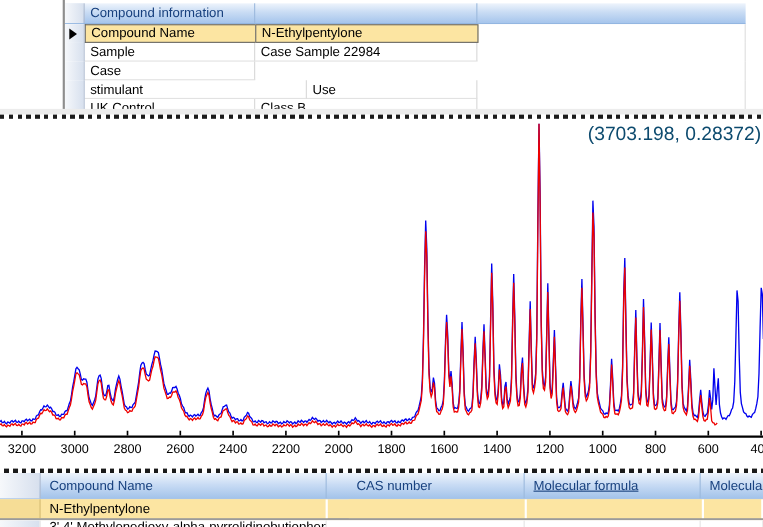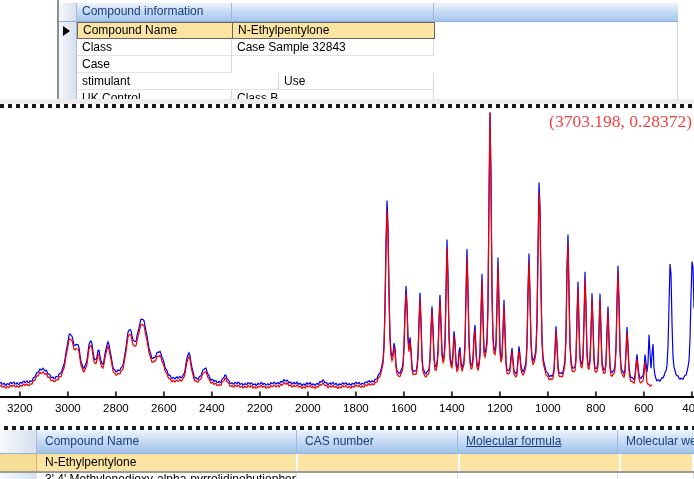--- a/index.html
+++ b/index.html
@@ -49,21 +49,21 @@
   .cursor-readout{position:absolute;top:7px;left:0;right:2px;text-align:right;z-index:1;
      font-size:17.5px;color:#ff8000;}
   #spec-svg{position:absolute;left:0;top:4px;z-index:2;}
 
   
   .bot-panel{position:absolute;left:0;top:430px;width:694px;height:49px;background:#fff;overflow:hidden;}
   .bg-header{display:flex;height:23px;background:linear-gradient(#eef4fc 0%,#c9dcf4 45%,#a3c3ea 100%);
      border-bottom:1px solid #8fb3e0;color:#17407e;}
   .bg-h-cell{line-height:22px;padding-left:8px;border-right:1px solid #9cb9dd;white-space:nowrap;overflow:hidden;}
   .bg-sel{width:28px;flex:0 0 28px;background:linear-gradient(90deg,#f6f8fb,#d7e0ee);border-right:1px solid #aebbd0;}
-  .bg-col1{width:251px;flex:0 0 251px;} .bg-col2{width:152px;flex:0 0 152px;}
+  .bg-col1{width:251px;flex:0 0 251px;} .bg-col2{width:152px;flex:0 0 152px;margin-left:19px;}
   .bg-col3{width:151px;flex:0 0 151px;text-decoration:underline;} .bg-col4{flex:1;border-right:none;}
   .bg-row{display:flex;height:17px;}
   .bg-row1{background:#fce5a2;border-bottom:2px solid #9b9b9b;}
   .bg-row1 .bg-cell{background:#fce5a2;border-right:2px solid #fff;}
   .bg-row1 .bg-sel{background:#f6dd96;border-right:1px solid #cdb36a;}
   .bg-cell{line-height:16px;padding-left:8px;white-space:nowrap;overflow:hidden;}
   .bg-row2{background:#fff;height:9px;overflow:hidden;}
   .bg-row2 .bg-cell{border-right:1px solid #e4e4e4;line-height:13px;}
 </style>
 </head>
@@ -82,22 +82,22 @@
       <div class="pg-row selected">
         <div class="pg-selcol">
           <span class="row-arrow"></span>
         </div>
         <div class="pg-cell pg-c-label">Compound Name</div>
         <div class="pg-cell pg-c-value">N-Ethylpentylone</div>
         <div class="pg-cell pg-fill"></div>
       </div>
       <div class="pg-row">
         <div class="pg-selcol"></div>
-        <div class="pg-cell pg-c-label">Class</div>
-        <div class="pg-cell pg-c-value">Case Sample 32843</div>
+        <div class="pg-cell pg-c-label">Sample</div>
+        <div class="pg-cell pg-c-value">Case Sample 22984</div>
         <div class="pg-cell pg-fill"></div>
       </div>
       <div class="pg-row">
         <div class="pg-selcol"></div>
         <div class="pg-cell pg-c-label">Case</div>
         <div class="pg-cell pg-fill"></div>
       </div>
       <div class="pg-row">
         <div class="pg-selcol"></div>
         <div class="pg-cell pg-c-value">stimulant</div>
@@ -119,21 +119,21 @@
       </div>
       <div class="sb-thumb"></div>
       <div class="sb-btn sb-down">
         <span class="tri-down"></span>
       </div>
     </div>
   </div>
 
   <div class="chart-panel">
     <div class="dash dash-top"></div>
-    <div class="cursor-readout" style="color: #ef4444; font-family: Liberation Serif, serif;">(3703.198, 0.28372)</div>
+    <div class="cursor-readout" style="color: #0c4a6e;">(3703.198, 0.28372)</div>
     <svg id="spec-svg" width="694" height="318">
         <line x1="0" x2="694" y1="289" y2="289" stroke="#000" stroke-width="2"></line>
         <line x1="19.919998406400126" x2="19.919998406400126" y1="283.5" y2="288" stroke="#000" stroke-width="1.5"></line>
         <text x="19.919998406400126" y="304" text-anchor="middle" font-family="&quot;Liberation Sans&quot;,sans-serif" font-size="11.5">3200</text>
         <line x1="67.91999456640043" x2="67.91999456640043" y1="283.5" y2="288" stroke="#000" stroke-width="1.5"></line>
         <text x="67.91999456640043" y="304" text-anchor="middle" font-family="&quot;Liberation Sans&quot;,sans-serif" font-size="11.5">3000</text>
         <line x1="115.91999072640073" x2="115.91999072640073" y1="283.5" y2="288" stroke="#000" stroke-width="1.5"></line>
         <text x="115.91999072640073" y="304" text-anchor="middle" font-family="&quot;Liberation Sans&quot;,sans-serif" font-size="11.5">2800</text>
         <line x1="163.91998688640103" x2="163.91998688640103" y1="283.5" y2="288" stroke="#000" stroke-width="1.5"></line>
         <text x="163.91998688640103" y="304" text-anchor="middle" font-family="&quot;Liberation Sans&quot;,sans-serif" font-size="11.5">2600</text>

